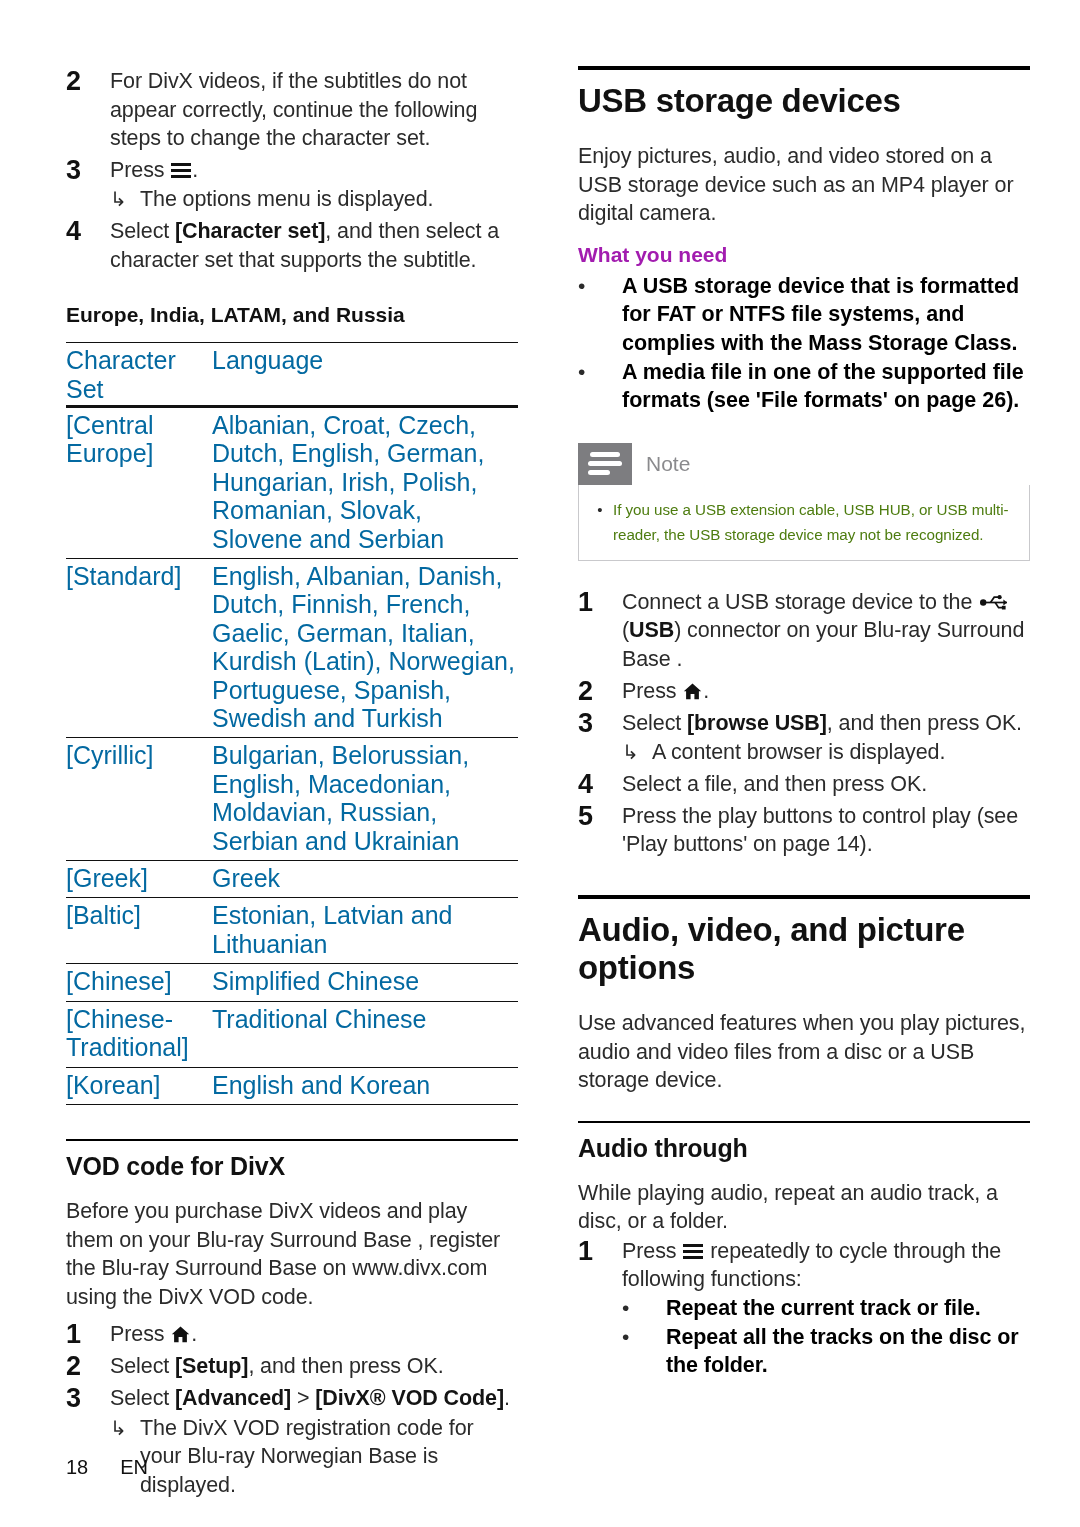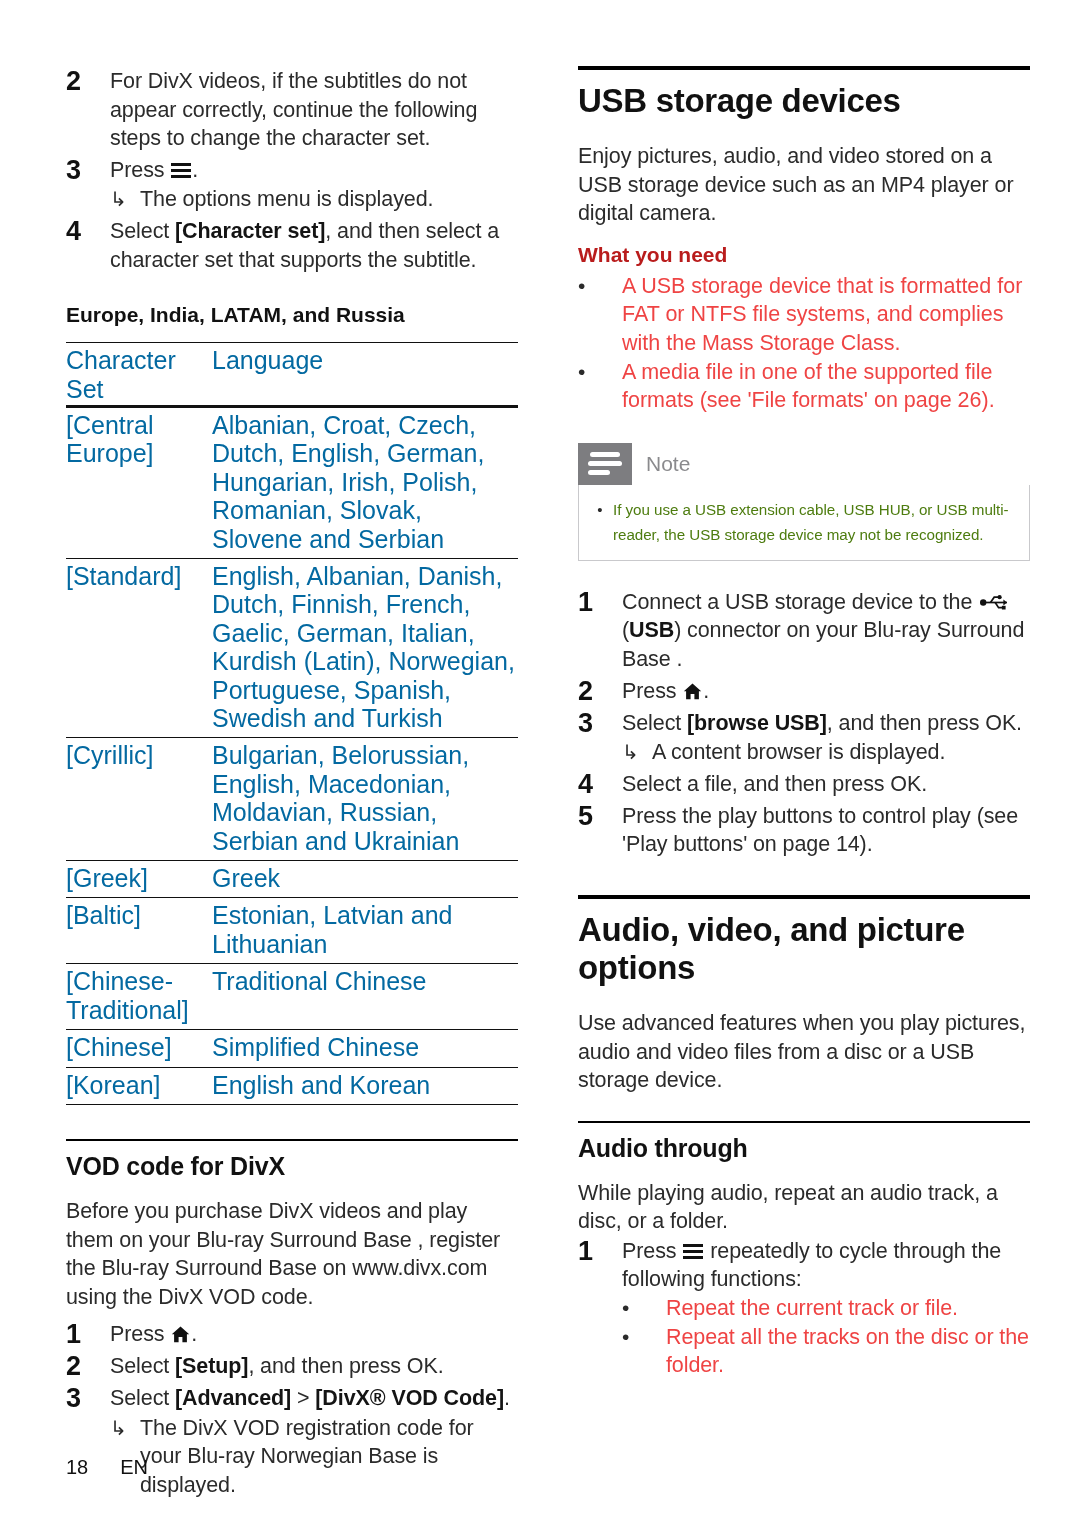--- a/index.html
+++ b/index.html
@@ -83,21 +83,22 @@
     flex: 0 0 44px;
     font-size: 21px;
     line-height: 28.6px;
     text-align: left;
     color: #2b2b2b;
   }
   .bullet-text {
     flex: 1 1 auto;
     font-size: 21.5px;
     line-height: 28.6px;
-    color: #ef4444;
+    color: #000000;
+    font-weight: bold;
   }
 
   
   .rule-thick {
     border-top: 4px solid #000;
     margin-bottom: 12px;
   }
   .rule-thin {
     border-top: 2px solid #000;
     margin-bottom: 10px;
@@ -116,21 +117,21 @@
     line-height: 30px;
     margin: 0 0 16px 0;
     color: #111;
     letter-spacing: -0.2px;
   }
   h3.sub {
     font-size: 21px;
     font-weight: bold;
     line-height: 26px;
     margin: 0 0 4px 0;
-    color: #b91c1c;
+    color: #a21caf;
   }
   h3.sub-table {
     font-size: 21px;
     font-weight: bold;
     line-height: 26px;
     margin: 0 0 14px 0;
     color: #111;
   }
 
   
@@ -311,26 +312,26 @@
         </tr>
         <tr>
           <td class="c-set">[Greek]</td>
           <td class="c-lang">Greek</td>
         </tr>
         <tr>
           <td class="c-set">[Baltic]</td>
           <td class="c-lang">Estonian, Latvian and Lithuanian</td>
         </tr>
         <tr>
+          <td class="c-set">[Chinese]</td>
+          <td class="c-lang">Simplified Chinese</td>
+        </tr>
+        <tr>
           <td class="c-set">[Chinese-Traditional]</td>
           <td class="c-lang">Traditional Chinese</td>
-        </tr>
-        <tr>
-          <td class="c-set">[Chinese]</td>
-          <td class="c-lang">Simplified Chinese</td>
         </tr>
         <tr>
           <td class="c-set">[Korean]</td>
           <td class="c-lang">English and Korean</td>
         </tr>
       </tbody>
     </table>
 
     <div class="sp-34"></div>
 

